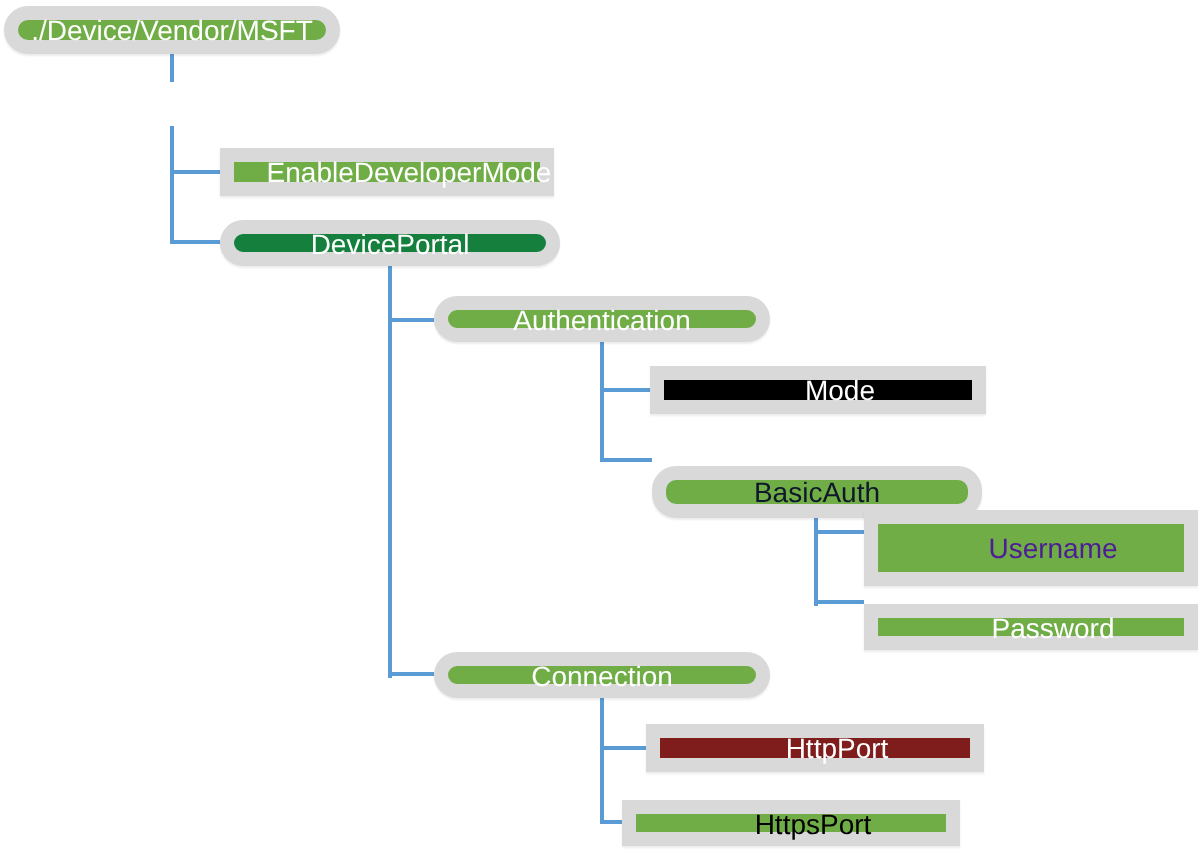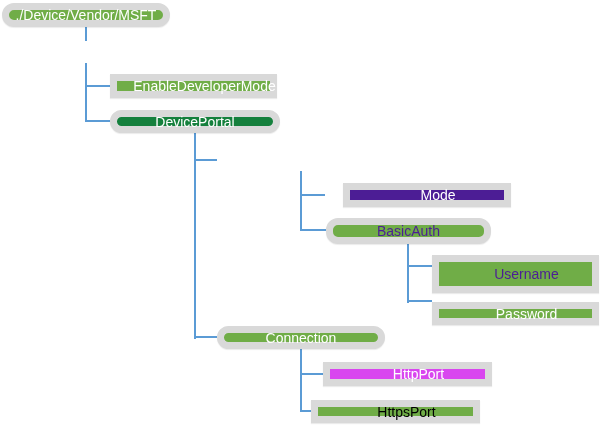--- a/index.html
+++ b/index.html
@@ -46,20 +46,21 @@
     <div class="seg" style="background: rgb(91, 155, 213); left: 300px; top: 228.75px; width: 26px; height: 2.5px;"></div>
     <div class="seg" style="background: rgb(91, 155, 213); left: 406.75px; top: 242px; width: 2.5px; height: 61px;"></div>
     <div class="seg" style="background: rgb(91, 155, 213); left: 407px; top: 264.75px; width: 25px; height: 2.5px;"></div>
     <div class="seg" style="background: rgb(91, 155, 213); left: 407px; top: 299.75px; width: 25px; height: 2.5px;"></div>
     <div class="seg" style="background: rgb(91, 155, 213); left: 299.75px; top: 349px; width: 2.5px; height: 63px;"></div>
     <div class="seg" style="background: rgb(91, 155, 213); left: 300px; top: 372.75px; width: 23px; height: 2.5px;"></div>
     <div class="seg" style="background: rgb(91, 155, 213); left: 300px; top: 409.75px; width: 23px; height: 2.5px;"></div>
     <div class="node pill" style="left: 2px; top: 3px; width: 168px; height: 24px; background: rgb(112, 173, 71); color: rgb(255, 255, 255); border-color: rgb(217, 217, 217);">./Device/Vendor/MSFT</div>
     <div class="node rect" style="left: 110px; top: 74px; width: 167px; height: 24px; background: rgb(112, 173, 71); color: rgb(255, 255, 255); border-color: rgb(217, 217, 217);">EnableDeveloperMode</div>
     <div class="node pill" style="left: 110px; top: 110px; width: 170px; height: 23px; background: #15803d; color: rgb(255, 255, 255); border-color: rgb(217, 217, 217);">DevicePortal</div>
-    <div class="node rect" style="left: 343px; top: 183px; width: 168px; height: 24px; background: #4c1d95; color: rgb(255, 255, 255); border-color: rgb(217, 217, 217);">Mode</div>
-    <div class="node pill" style="left: 326px; top: 218px; width: 165px; height: 26px; background: rgb(112, 173, 71); color: #4c1d95; border-color: rgb(217, 217, 217);">BasicAuth</div>
+    <div class="node pill" style="left: 217px; top: 148px; width: 168px; height: 23px; background: rgb(112, 173, 71); color: rgb(255, 255, 255); border-color: rgb(217, 217, 217);">Authentication</div>
+    <div class="node rect" style="left: 325px; top: 183px; width: 168px; height: 24px; background: #000000; color: rgb(255, 255, 255); border-color: rgb(217, 217, 217);">Mode</div>
+    <div class="node pill" style="left: 326px; top: 233px; width: 165px; height: 26px; background: rgb(112, 173, 71); color: #0f172a; border-color: rgb(217, 217, 217);">BasicAuth</div>
     <div class="node rect" style="left: 432px; top: 255px; width: 167px; height: 38px; background: rgb(112, 173, 71); color: #4c1d95; border-color: rgb(217, 217, 217);">Username</div>
     <div class="node rect" style="left: 432px; top: 302px; width: 167px; height: 23px; background: rgb(112, 173, 71); color: rgb(255, 255, 255); border-color: rgb(217, 217, 217);">Password</div>
     <div class="node pill" style="left: 217px; top: 326px; width: 168px; height: 23px; background: rgb(112, 173, 71); color: rgb(255, 255, 255); border-color: rgb(217, 217, 217);">Connection</div>
-    <div class="node rect" style="left: 323px; top: 362px; width: 169px; height: 24px; background: #d946ef; color: rgb(255, 255, 255); border-color: rgb(217, 217, 217);">HttpPort</div>
+    <div class="node rect" style="left: 323px; top: 362px; width: 169px; height: 24px; background: #7f1d1d; color: rgb(255, 255, 255); border-color: rgb(217, 217, 217);">HttpPort</div>
     <div class="node rect" style="left: 311px; top: 400px; width: 169px; height: 23px; background: rgb(112, 173, 71); color: #000000; border-color: rgb(217, 217, 217);">HttpsPort</div>
   </div>
 
 </body></html>

